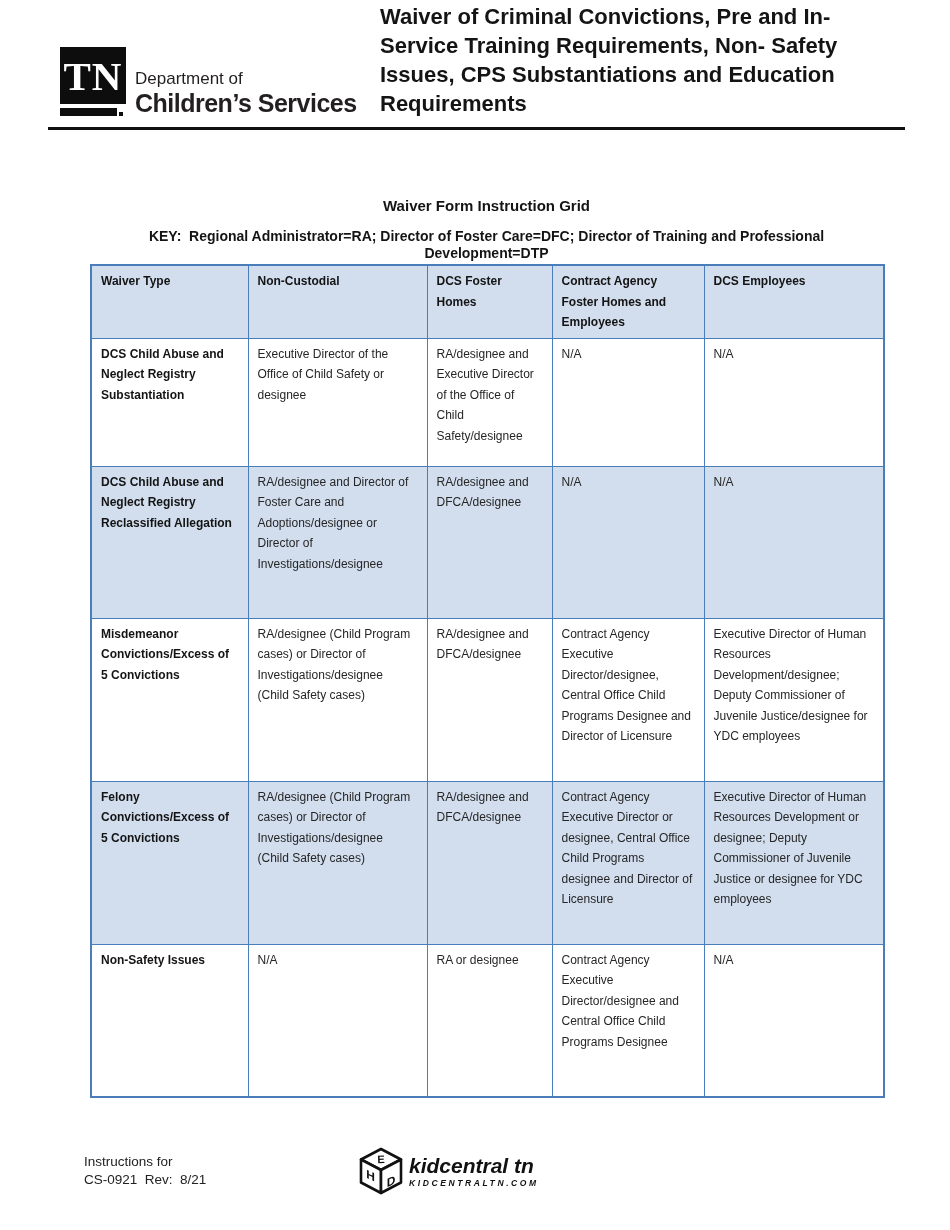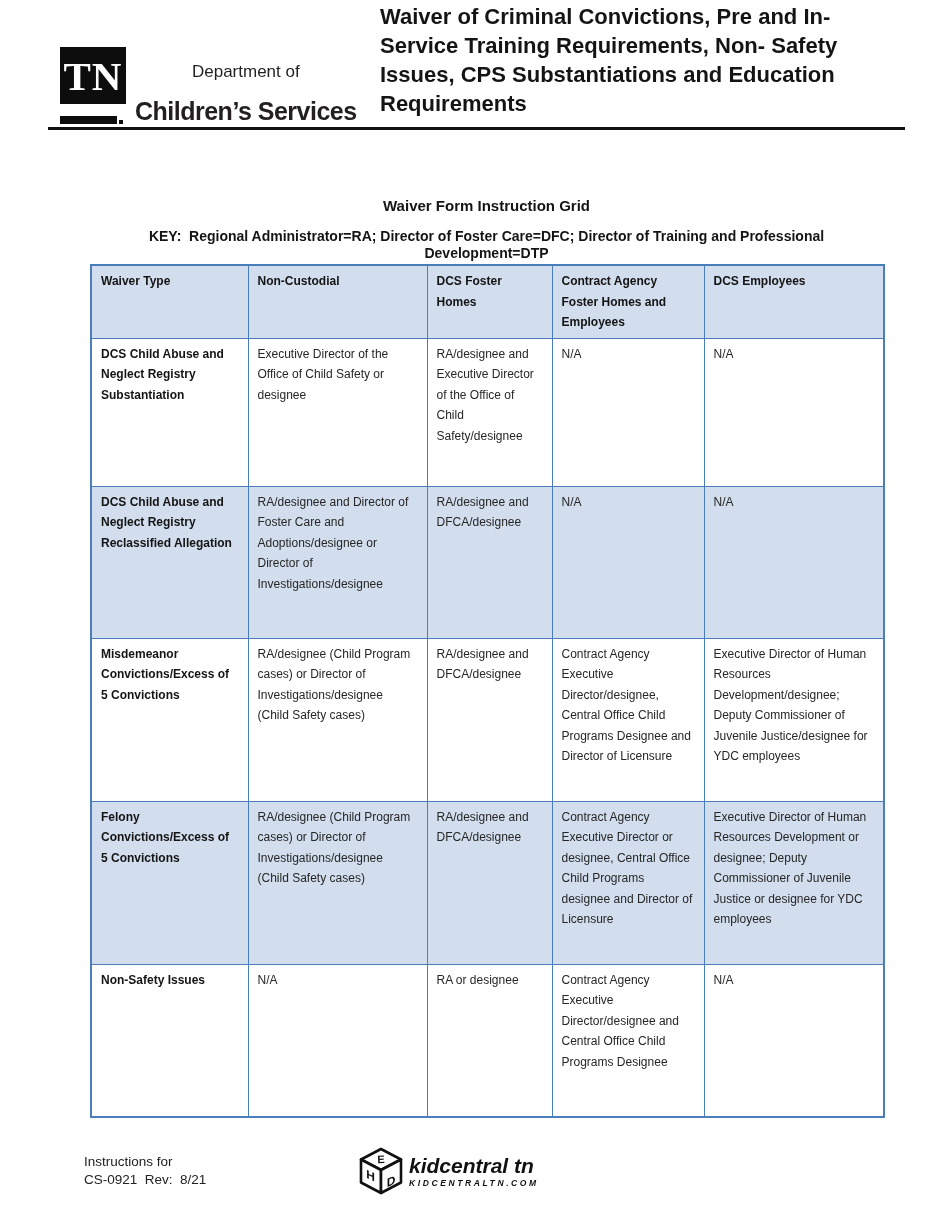--- a/index.html
+++ b/index.html
@@ -1,29 +1,29 @@
 <!DOCTYPE html>
 <html><head>
 <meta charset="utf-8">
 <style>
   html,body{margin:0;padding:0;background:#ffffff;}
   .page{position:relative;width:950px;height:1230px;background:#ffffff;
         font-family:"Liberation Sans",sans-serif;color:#1a1a1a;overflow:hidden;}
 
   
   .tn-logo{position:absolute;left:60px;top:47px;display:flex;align-items:flex-end;}
-  .tn-mark{display:flex;flex-direction:column;gap:8px;}
+  .tn-mark{display:flex;flex-direction:column;}
   .tn-square{width:66px;height:57px;background:#0d0d0d;color:#ffffff;
              font-family:"Liberation Serif",serif;font-weight:bold;font-size:41px;
              display:flex;align-items:center;justify-content:center;letter-spacing:1px;}
   .tn-underline-row{display:flex;align-items:flex-end;margin-top:4px;}
   .tn-underline{width:57px;height:8px;background:#0d0d0d;}
   .tn-dot{width:4px;height:4px;background:#0d0d0d;margin-left:2px;}
   .dept-text{margin-left:9px;line-height:1;padding-bottom:0px;}
-  .dept-line1{font-size:17px;color:#231f20;margin-bottom:19px;text-align:center;}
+  .dept-line1{font-size:17px;color:#231f20;margin-bottom:4px;}
   .dept-line2{font-size:25px;font-weight:bold;color:#231f20;letter-spacing:-0.5px;}
 
   .doc-title{position:absolute;left:380px;top:2px;width:500px;
              font-size:22px;font-weight:bold;line-height:29px;color:#141414;}
 
   .header-rule{position:absolute;left:48px;top:127px;width:857px;height:3px;background:#111111;}
 
   
   .grid-heading{position:absolute;left:90px;top:197px;width:793px;text-align:center;
                 font-size:15px;font-weight:bold;color:#141414;}
@@ -32,21 +32,21 @@
 
   
   table.grid{position:absolute;left:90px;top:264px;width:793px;border-collapse:collapse;
              table-layout:fixed;border:2px solid #4a7ebb;}
   table.grid th,table.grid td{border:1px solid #4a7ebb;vertical-align:top;
              padding:5px 9px;font-size:12px;line-height:20.5px;color:#262626;
              word-wrap:break-word;overflow-wrap:break-word;text-align:left;}
   table.grid thead th{background:#d2deee;font-weight:bold;color:#141414;}
   table.grid tbody tr:nth-child(even) td{background:#d2deee;}
   table.grid td.rowhead{font-weight:bold;color:#141414;}
-  tr.hdr{height:63px;} tr.r0{height:148px;} tr.r1{height:152px;}
+  tr.hdr{height:63px;} tr.r0{height:128px;} tr.r1{height:152px;}
   tr.r2{height:163px;} tr.r3{height:163px;} tr.r4{height:153px;}
 
   
   .footer-left{position:absolute;left:84px;top:1153px;font-size:13.5px;line-height:17.5px;
                color:#222222;white-space:pre-wrap;}
   .kc-logo{position:absolute;left:358px;top:1147px;display:flex;align-items:center;}
   .kc-cube{width:46px;height:48px;flex:0 0 auto;}
   .kc-textcol{margin-left:5px;font-style:italic;}
   .kc-name{font-size:21px;font-weight:bold;color:#111111;letter-spacing:0px;line-height:22px;}
   .kc-site{font-size:8.5px;font-weight:bold;color:#111111;letter-spacing:2.6px;margin-top:1px;}

